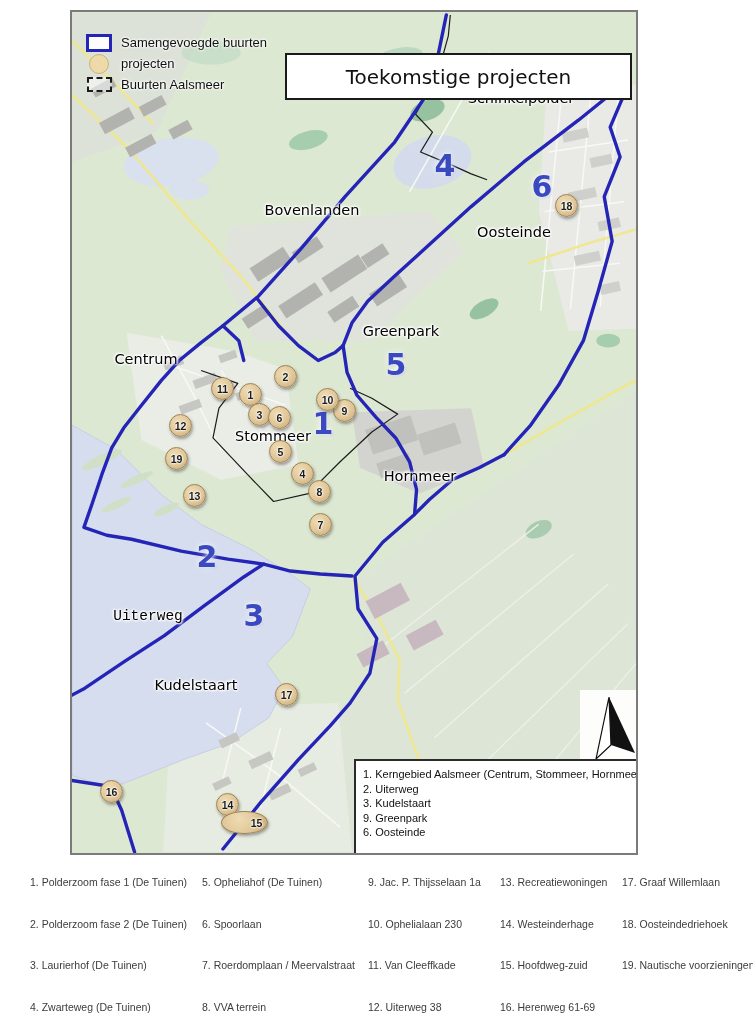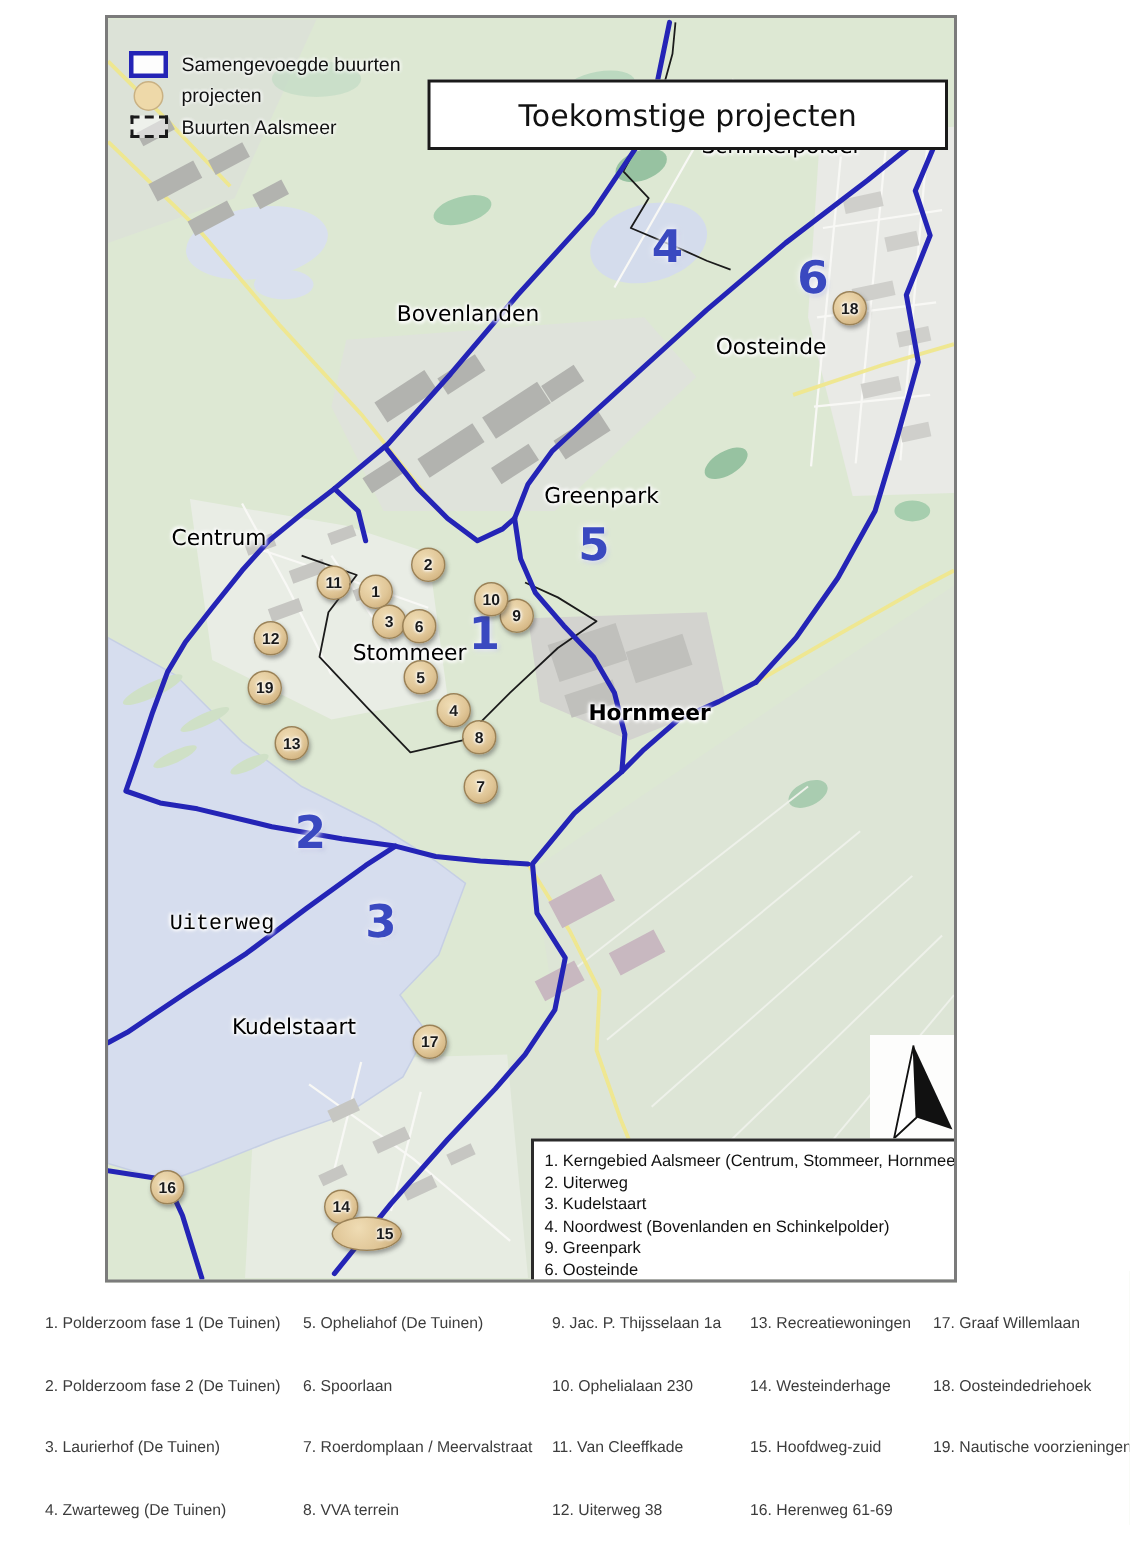--- a/index.html
+++ b/index.html
@@ -201,21 +201,21 @@
         </div>
       </div>
 
     <div id="labels-layer">
         <div class="area-label" style="left: 449px; top: 86px;">Schinkelpolder</div>
         <div class="area-label" style="left: 240px; top: 198px;">Bovenlanden</div>
         <div class="area-label" style="left: 442px; top: 220px;">Oosteinde</div>
         <div class="area-label" style="left: 329px; top: 319px;">Greenpark</div>
         <div class="area-label" style="left: 74px; top: 347px;">Centrum</div>
         <div class="area-label" style="left: 201px; top: 424px;">Stommeer</div>
-        <div class="area-label" style="left: 361px; top: 464px; font-weight: bold;">Hornmeer</div>
+        <div class="area-label" style="left: 348px; top: 464px;">Hornmeer</div>
         <div class="area-label" style="left: 76px; top: 604px; font-family: Liberation Mono, monospace;">Uiterweg</div>
         <div class="area-label" style="left: 124px; top: 673px;">Kudelstaart</div>
       </div>
     <div id="zones-layer">
         <div class="zone-number" style="left: 373px; top: 153px;">4</div>
         <div class="zone-number" style="left: 470px; top: 174px;">6</div>
         <div class="zone-number" style="left: 324px; top: 352px;">5</div>
         <div class="zone-number" style="left: 251px; top: 411px;">1</div>
         <div class="zone-number" style="left: 135px; top: 544px;">2</div>
         <div class="zone-number" style="left: 182px; top: 603px;">3</div>
@@ -246,21 +246,20 @@
       <svg width="58" height="69" viewBox="508 678 58 69">
         <polygon points="537,685 524,747 539,733" fill="#fff" stroke="#111" stroke-width="1.2"></polygon>
         <polygon points="537,685 563,741 539,733" fill="#111"></polygon>
       </svg>
     </div>
 
     <div class="zones-box" id="zones-box">
         <div class="zone-line">1. Kerngebied Aalsmeer (Centrum, Stommeer, Hornmeer)</div>
         <div class="zone-line">2. Uiterweg</div>
         <div class="zone-line">3. Kudelstaart</div>
-        <div class="zone-line">4. Noordwest (Bovenlanden en Schinkelpolder)</div>
         <div class="zone-line">9. Greenpark</div>
         <div class="zone-line">6. Oosteinde</div>
       </div>
   </div>
 
   <div class="projects" id="projects">
       <div class="proj-col" style="left: 30px;">
         <div class="proj-item">1. Polderzoom fase 1 (De Tuinen)</div>
         <div class="proj-item">2. Polderzoom fase 2 (De Tuinen)</div>
         <div class="proj-item">3. Laurierhof (De Tuinen)</div>

